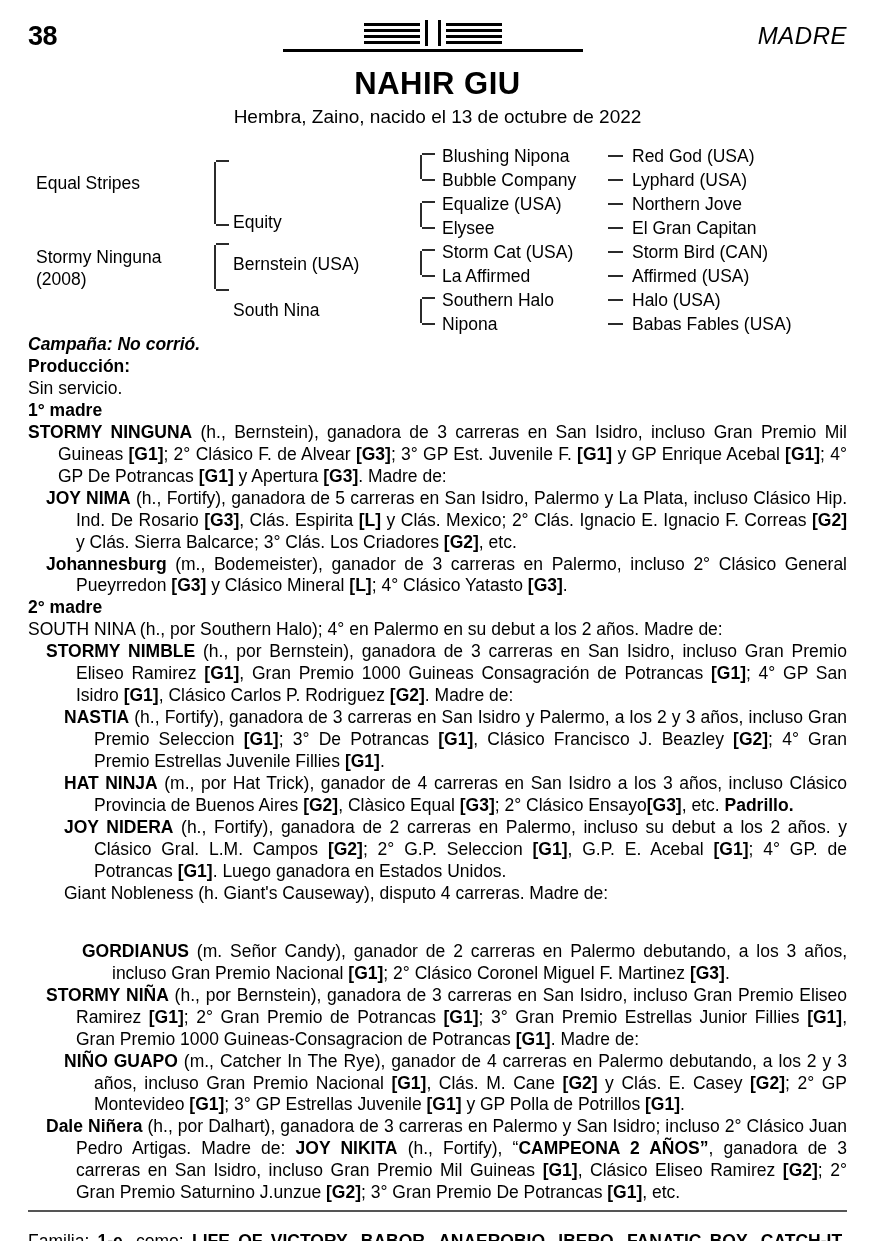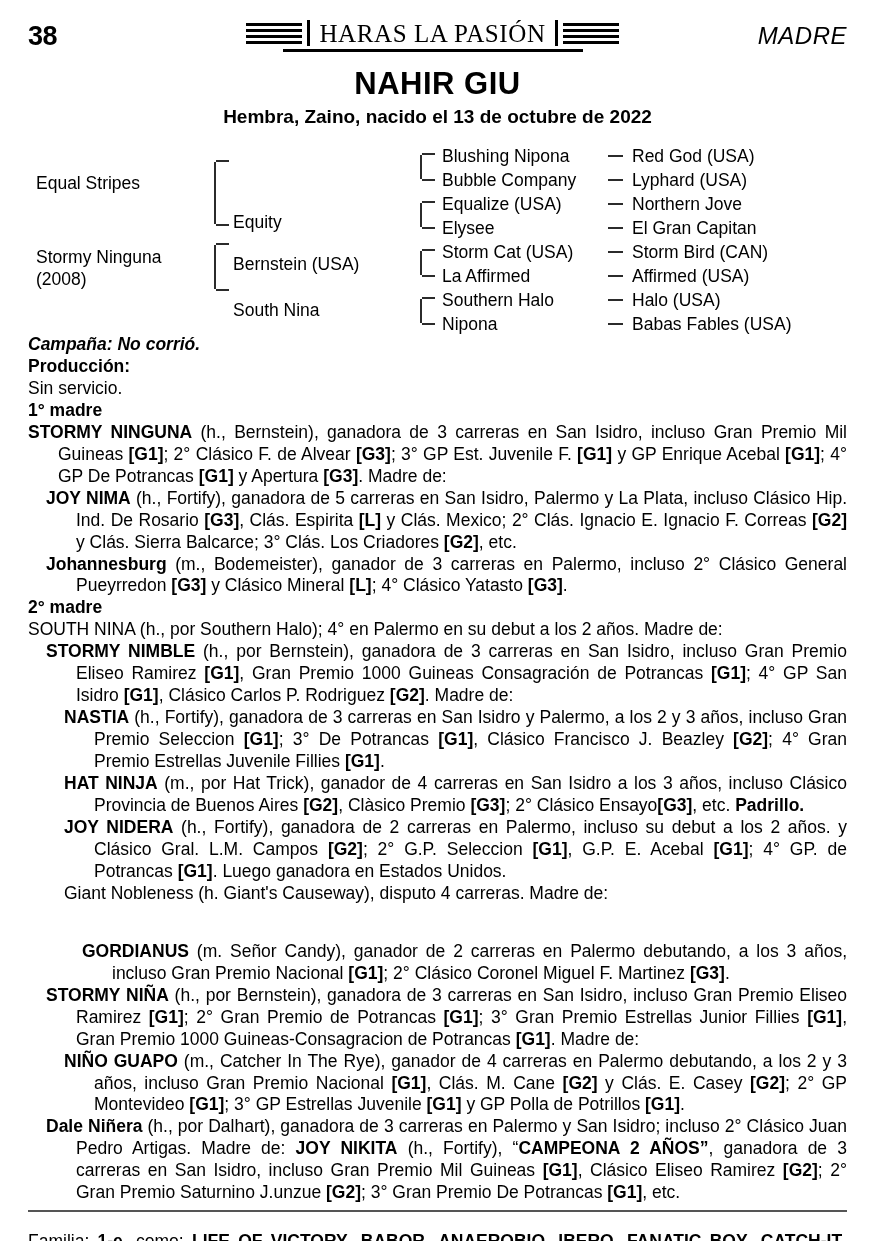--- a/index.html
+++ b/index.html
@@ -93,21 +93,20 @@
     font-weight: bold;
     letter-spacing: 0.5px;
     margin-top: 10px;
     line-height: 1;
   }
   .horse-sub {
     text-align: center;
     font-size: 19px;
     margin-top: 8px;
     line-height: 1;
-    font-weight: bold;
   }
 
   
   .pedigree {
     margin-top: 16px;
     position: relative;
     height: 186px;
     font-size: 17.5px;
   }
   .ped-item {
@@ -180,21 +179,20 @@
     <div class="page-num">38</div>
     <div class="brand">
       <div class="brand-row">
         <span class="bars">
             <i></i>
             <i></i>
             <i></i>
             <i></i>
           </span>
         <span class="bar-divider"></span>
-        <span class="brand-name">HARAS LA PASIÓN</span>
         <span class="bar-divider"></span>
         <span class="bars">
             <i></i>
             <i></i>
             <i></i>
             <i></i>
           </span>
       </div>
       <div class="brand-underline"></div>
     </div>
@@ -267,21 +265,21 @@
         <p class="ln hang1"><b>Johannesburg</b><span> (m., Bodemeister), ganador de 3 carreras en Palermo, incluso 2° Clásico General Pueyrredon </span><b>[G3]</b><span> y Clásico Mineral </span><b>[L]</b><span>; 4° Clásico Yatasto </span><b>[G3]</b><span>.</span></p>
       </div>
 
     <p class="ln nojust lvl0"><b>2° madre</b></p>
 
     <p class="ln nojust lvl0">SOUTH NINA (h., por Southern Halo); 4° en Palermo en su debut a los 2 años. Madre de:</p>
 
     <div id="sm-entries">
         <p class="ln hang1"><b>STORMY NIMBLE</b><span> (h., por Bernstein), ganadora de 3 carreras en San Isidro, incluso Gran Premio Eliseo Ramirez </span><b>[G1]</b><span>, Gran Premio 1000 Guineas Consagración de Potrancas </span><b>[G1]</b><span>; 4° GP San Isidro </span><b>[G1]</b><span>, Clásico Carlos P. Rodriguez </span><b>[G2]</b><span>. Madre de:</span></p>
         <p class="ln hang2"><b>NASTIA</b><span> (h., Fortify), ganadora de 3 carreras en San Isidro y Palermo, a los 2 y 3 años, incluso Gran Premio Seleccion </span><b>[G1]</b><span>; 3° De Potrancas </span><b>[G1]</b><span>, Clásico Francisco J. Beazley </span><b>[G2]</b><span>; 4° Gran Premio Estrellas Juvenile Fillies </span><b>[G1]</b><span>.</span></p>
-        <p class="ln hang2"><b>HAT NINJA</b><span> (m., por Hat Trick), ganador de 4 carreras en San Isidro a los 3 años, incluso Clásico Provincia de Buenos Aires </span><b>[G2]</b><span>, Clàsico Premio </span><b>[G3]</b><span>; 2° Clásico Ensayo</span><b>[G3]</b><span>, etc. </span><b>Padrillo.</b></p>
+        <p class="ln hang2"><b>HAT NINJA</b><span> (m., por Hat Trick), ganador de 4 carreras en San Isidro a los 3 años, incluso Clásico Provincia de Buenos Aires </span><b>[G2]</b><span>, Clàsico Equal </span><b>[G3]</b><span>; 2° Clásico Ensayo</span><b>[G3]</b><span>, etc. </span><b>Padrillo.</b></p>
         <p class="ln hang2"><b>JOY NIDERA</b><span> (h., Fortify), ganadora de 2 carreras en Palermo, incluso su debut a los 2 años. y Clásico Gral. L.M. Campos </span><b>[G2]</b><span>; 2° G.P. Seleccion </span><b>[G1]</b><span>, G.P. E. Acebal </span><b>[G1]</b><span>; 4° GP. de Potrancas </span><b>[G1]</b><span>. Luego ganadora en Estados Unidos.</span></p>
         <p class="ln flat2 nojust">Giant Nobleness (h. Giant's Causeway), disputo 4 carreras. Madre de:</p>
         <p class="ln hang3"><b>GORDIANUS</b><span> (m. Señor Candy), ganador de 2 carreras en Palermo debutando, a los 3 años, incluso Gran Premio Nacional </span><b>[G1]</b><span>; 2° Clásico Coronel Miguel F. Martinez </span><b>[G3]</b><span>.</span></p>
         <p class="ln hang1"><b>STORMY NIÑA</b><span> (h., por Bernstein), ganadora de 3 carreras en San Isidro, incluso Gran Premio Eliseo Ramirez </span><b>[G1]</b><span>; 2° Gran Premio de Potrancas </span><b>[G1]</b><span>; 3° Gran Premio Estrellas Junior Fillies </span><b>[G1]</b><span>, Gran Premio 1000 Guineas-Consagracion de Potrancas </span><b>[G1]</b><span>. Madre de:</span></p>
         <p class="ln hang2"><b>NIÑO GUAPO</b><span> (m., Catcher In The Rye), ganador de 4 carreras en Palermo debutando, a los 2 y 3 años, incluso Gran Premio Nacional </span><b>[G1]</b><span>, Clás. M. Cane </span><b>[G2]</b><span> y Clás. E. Casey </span><b>[G2]</b><span>; 2° GP Montevideo </span><b>[G1]</b><span>; 3° GP Estrellas Juvenile </span><b>[G1]</b><span> y GP Polla de Potrillos </span><b>[G1]</b><span>.</span></p>
         <p class="ln hang1"><b>Dale Niñera</b><span> (h., por Dalhart), ganadora de 3 carreras en Palermo y San Isidro; incluso 2° Clásico Juan Pedro Artigas. Madre de: </span><b>JOY NIKITA</b><span> (h., Fortify), “</span><b>CAMPEONA 2 AÑOS”</b><span>, ganadora de 3 carreras en San Isidro, incluso Gran Premio Mil Guineas </span><b>[G1]</b><span>, Clásico Eliseo Ramirez </span><b>[G2]</b><span>; 2° Gran Premio Saturnino J.unzue </span><b>[G2]</b><span>; 3° Gran Premio De Potrancas </span><b>[G1]</b><span>, etc.</span></p>
       </div>
   </div>
 
   <div class="rule"></div>

